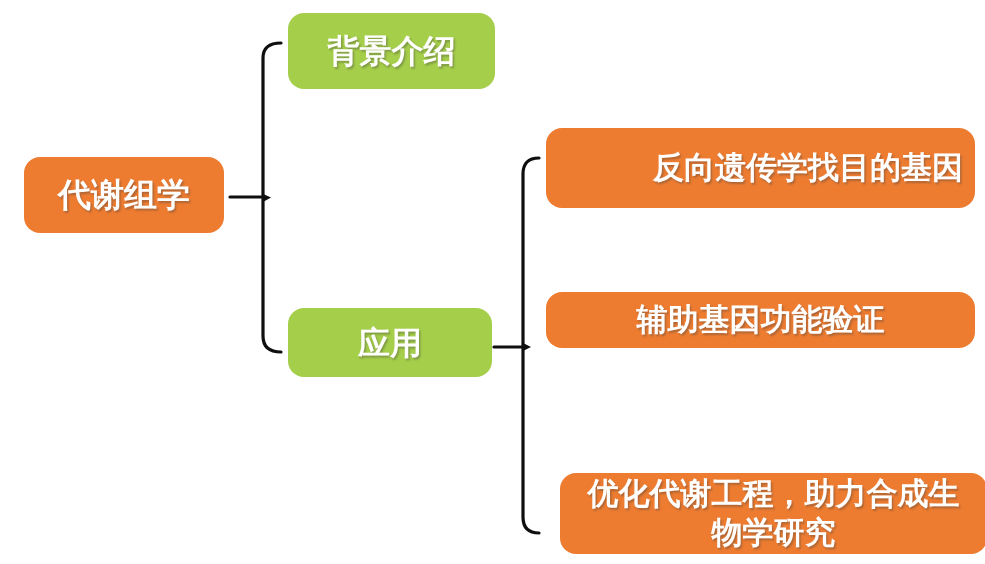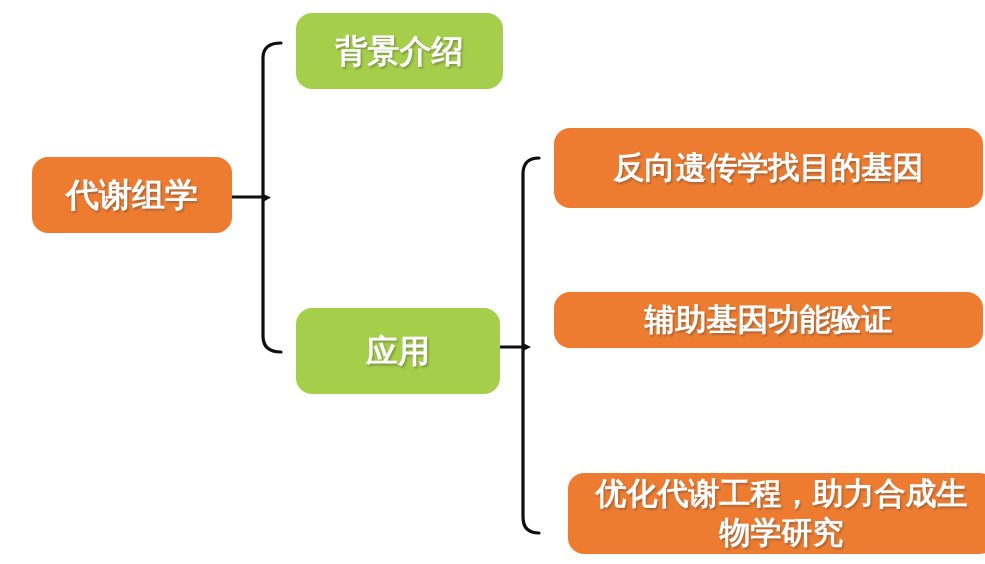--- a/index.html
+++ b/index.html
@@ -25,42 +25,41 @@
   }
   .node {
     position: absolute;
     display: flex;
     align-items: center;
     justify-content: center;
     border-radius: 16px;
     box-sizing: border-box;
     padding: 4px 12px;
     cursor: default;
-    margin-left: 8px;
   }
   .node-label {
     color: var(--text-color, #ffffff);
     font-weight: 700;
     text-align: center;
     white-space: pre-line;
     line-height: 1.25;
     text-shadow: 1.5px 2px 2px rgba(60,60,60,0.35);
   }
   .orange { background: var(--node-orange, #ED7C31); }
   .green  { background: var(--node-green, #A5CE4A); }
 
   .node-root   { left: 24px;  top: 157px; width: 200px; height: 76px; }
   .node-root .node-label { font-size: 33px; }
 
   .node-branch-background { left: 288px; top: 13px;  width: 207px; height: 76px; }
-  .node-branch-application{ left: 288px; top: 308px; width: 204px; height: 86px; }
+  .node-branch-application{ left: 288px; top: 308px; width: 204px; height: 69px; }
   .node-branch-background .node-label,
   .node-branch-application .node-label { font-size: 32px; }
 
-  .node-leaf-1 { left: 546px; top: 128px; width: 429px; height: 80px; }
+  .node-leaf-1 { left: 546px; top: 128px; width: 429px; height: 80px; justify-content: flex-end; }
   .node-leaf-2 { left: 546px; top: 292px; width: 429px; height: 56px; }
   .node-leaf-3 { left: 560px; top: 473px; width: 427px; height: 81px; }
   .node-leaf-1 .node-label,
   .node-leaf-2 .node-label,
   .node-leaf-3 .node-label { font-size: 31px; }
 </style>
 </head>
 <body>
 
 <div class="canvas">

